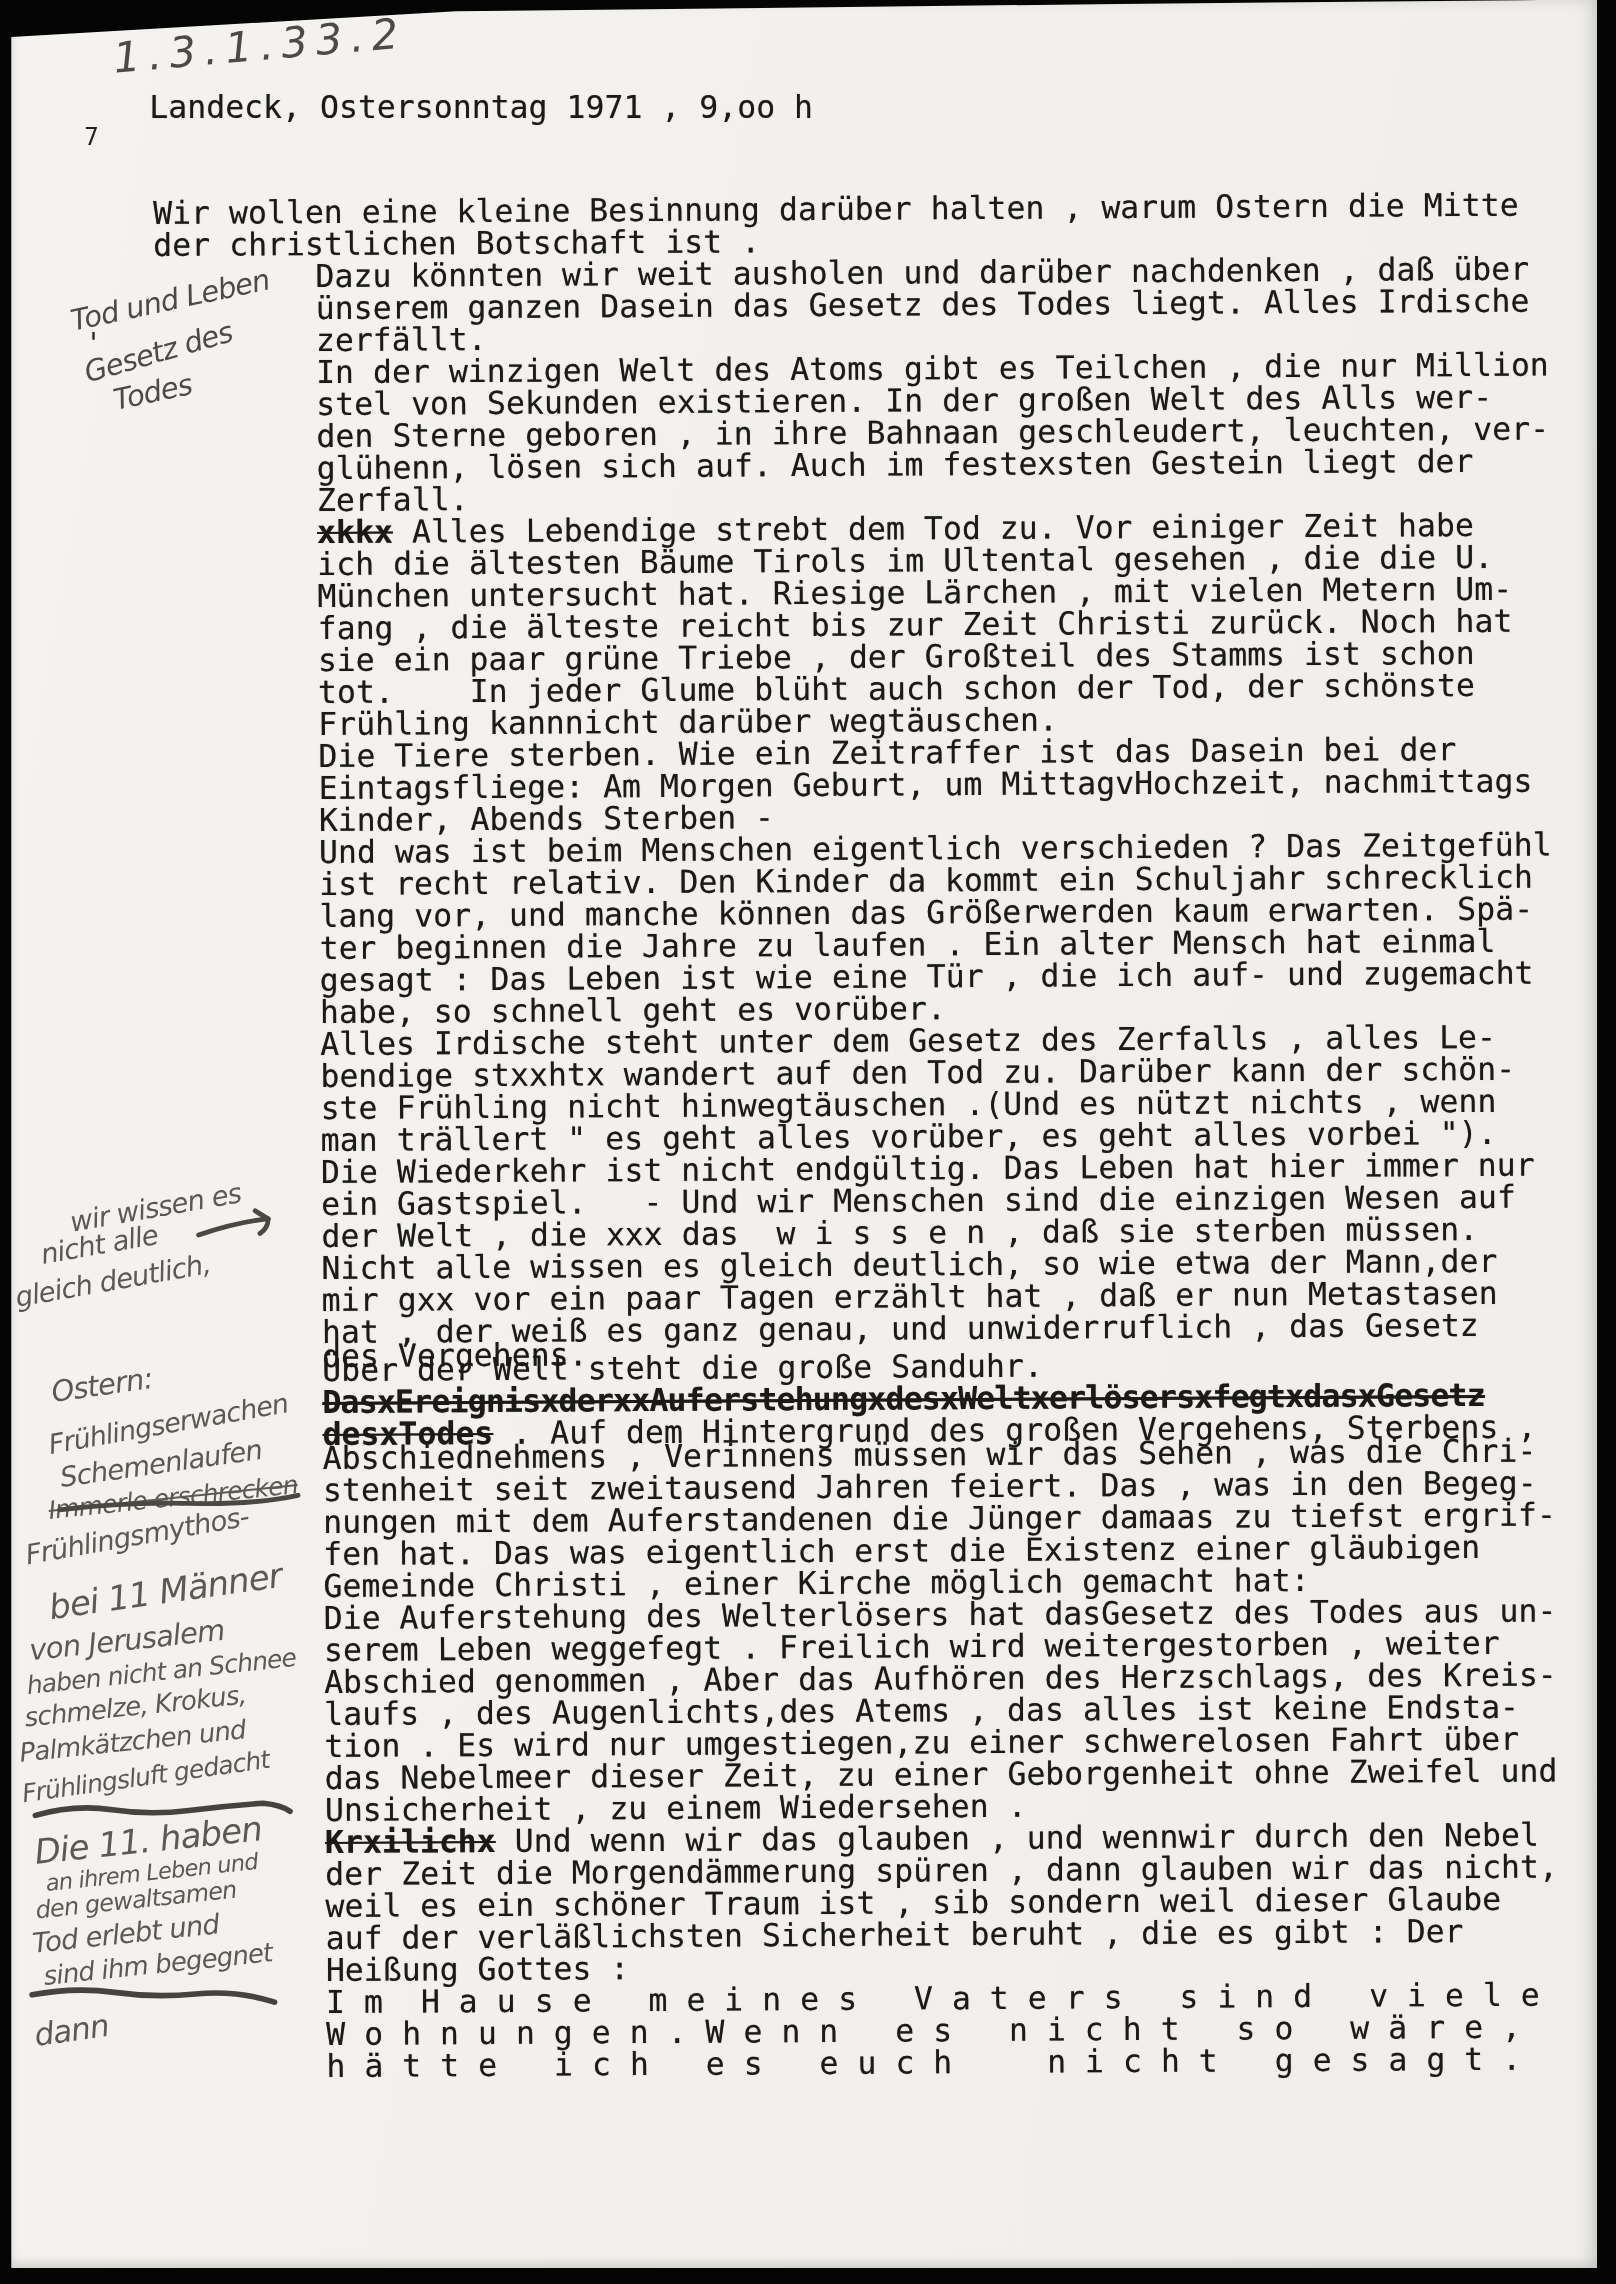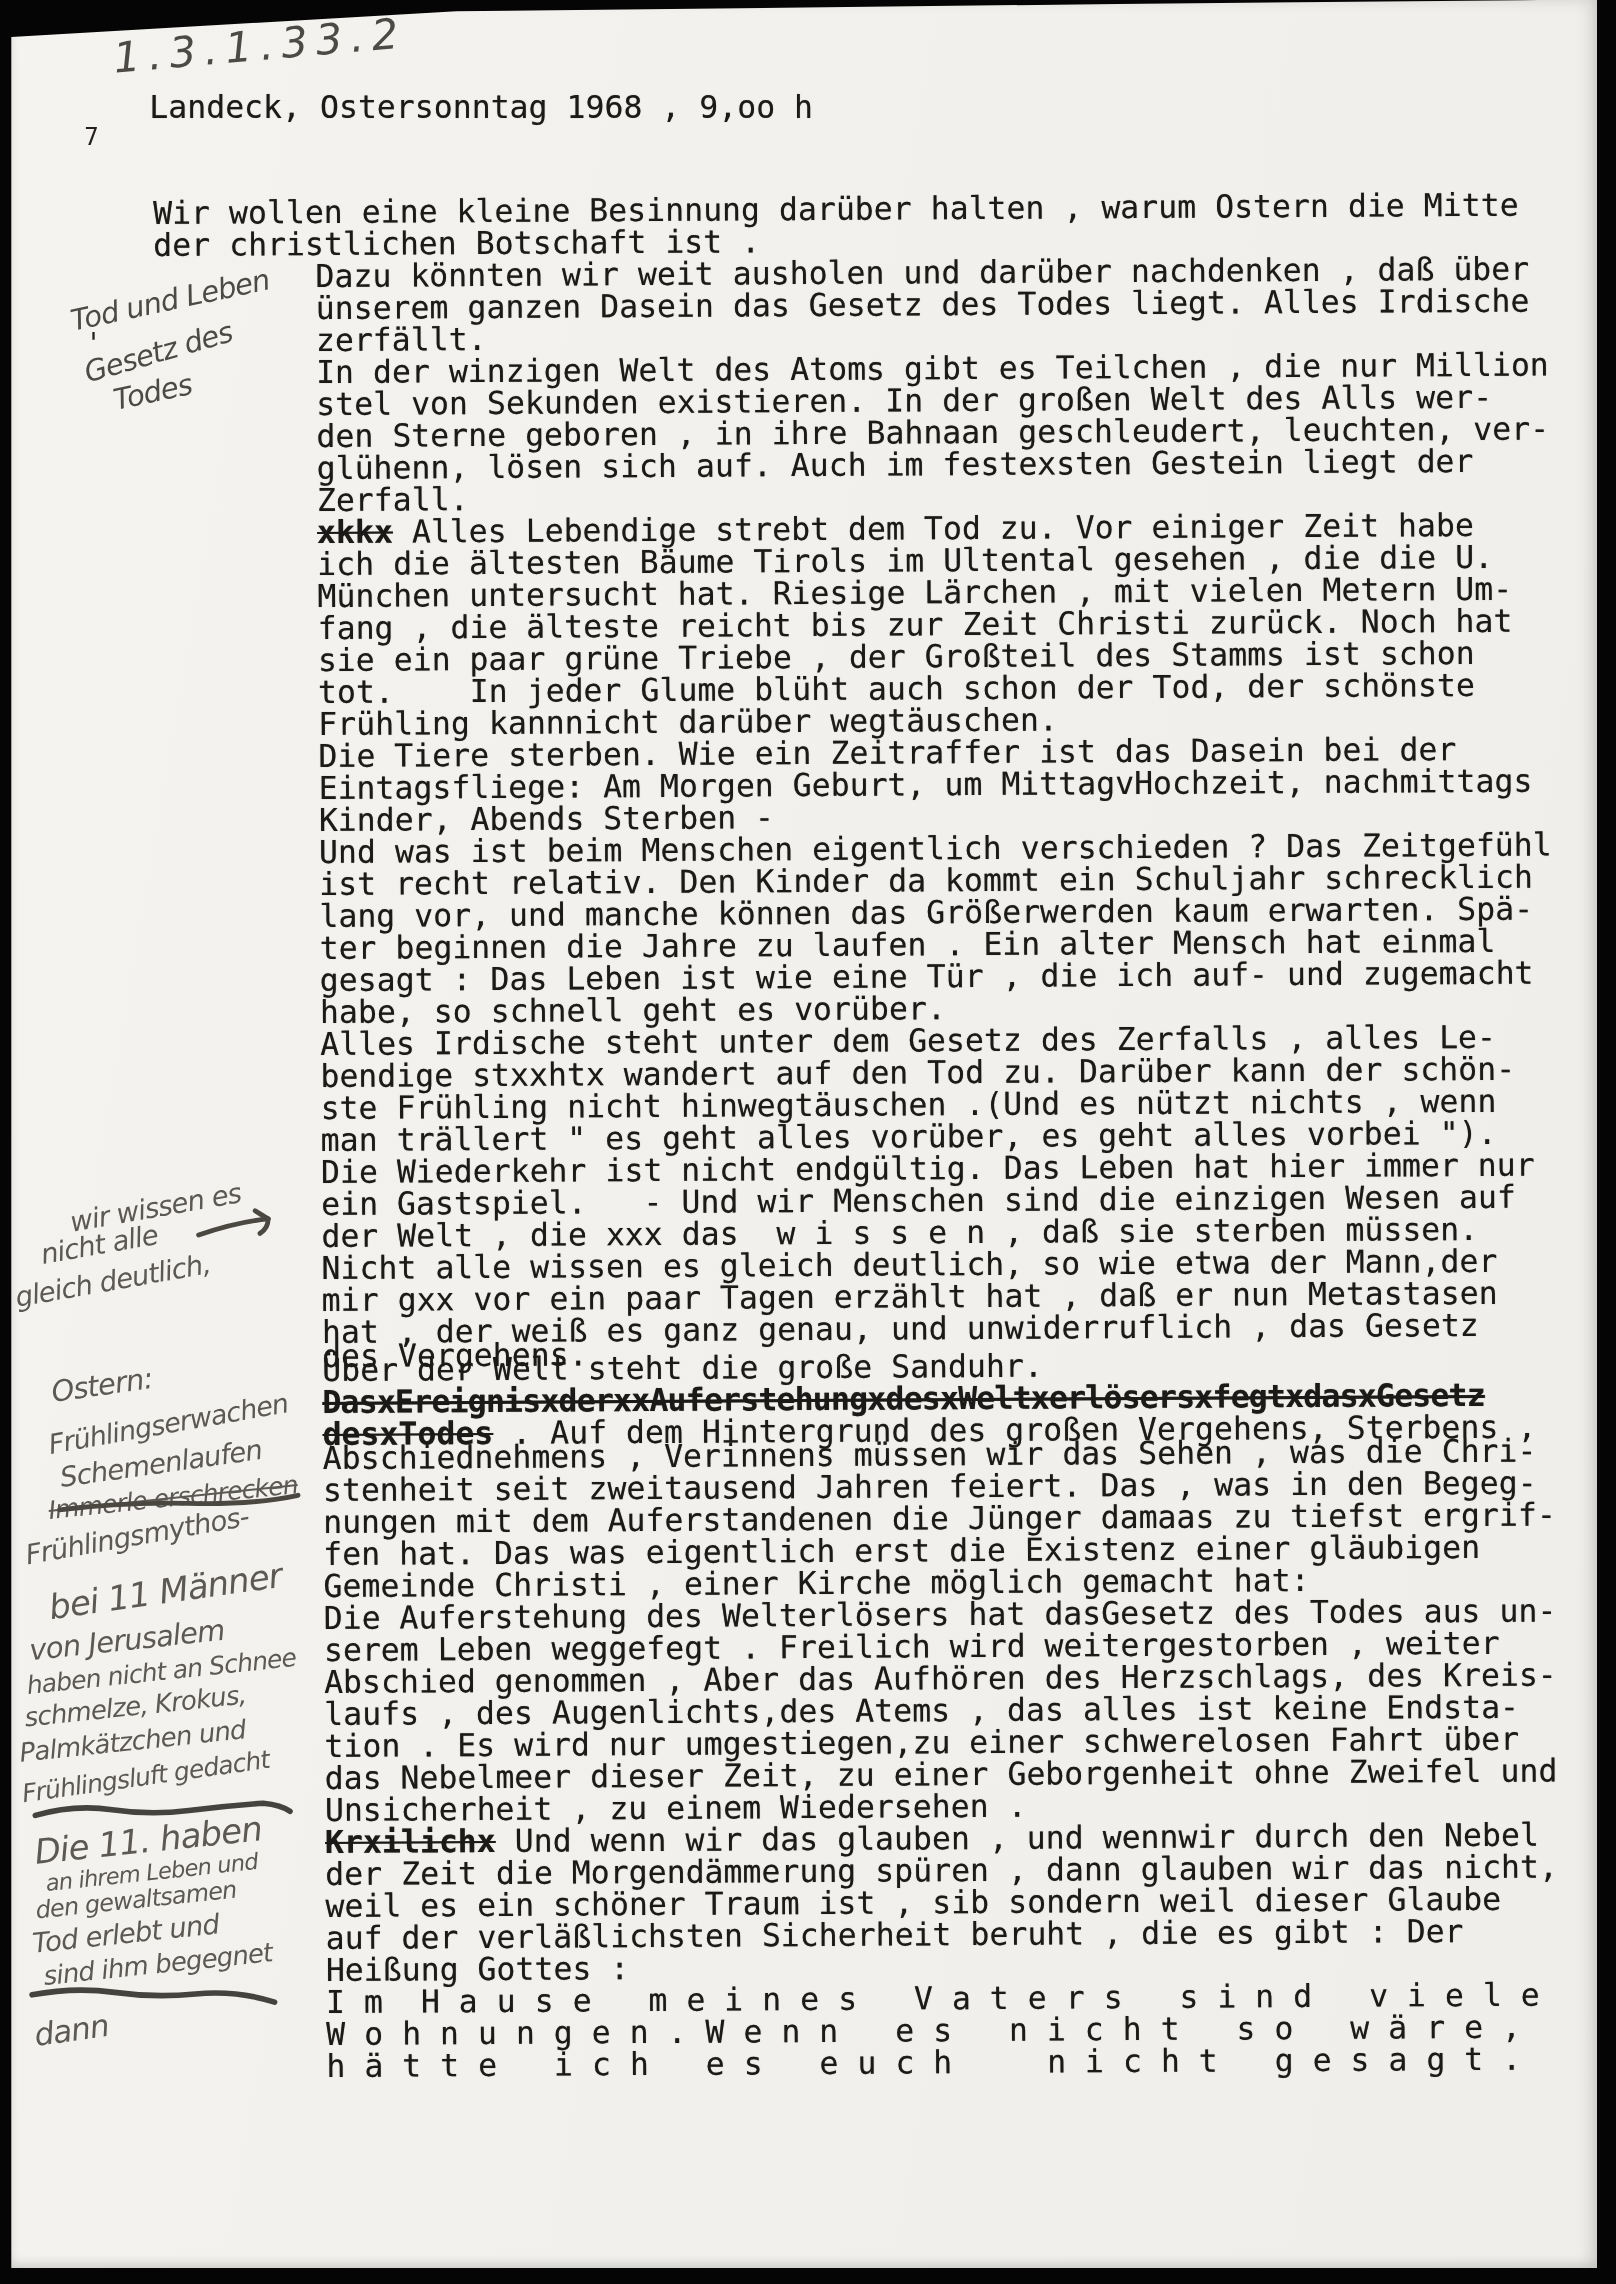--- a/index.html
+++ b/index.html
@@ -27,21 +27,21 @@
   #pencil-svg{position:absolute;left:0;top:0;pointer-events:none;}
 </style>
 </head>
 <body>
 
 <div id="scan">
   <div id="paper">
 
     <div class="hw dark" style="left:102px;top:21px;font-size:42px;letter-spacing:8px;transform:rotate(-5deg);">1.3.1.33.2</div>
 
-    <div id="heading" class="typed">Landeck, Ostersonntag 1968 , 9,oo h</div>
+    <div id="heading" class="typed">Landeck, Ostersonntag 1971 , 9,oo h</div>
 
     <div id="typescript" class="typed"><div class="tline out">Wir wollen eine kleine Besinnung darüber halten , warum Ostern die Mitte</div><div class="tline out">der christlichen Botschaft ist .</div><div class="tline">Dazu könnten wir weit ausholen und darüber nachdenken , daß über</div><div class="tline">ünserem ganzen Dasein das Gesetz des Todes liegt. Alles Irdische</div><div class="tline">zerfällt.</div><div class="tline">In der winzigen Welt des Atoms gibt es Teilchen , die nur Million</div><div class="tline">stel von Sekunden existieren. In der großen Welt des Alls wer-</div><div class="tline">den Sterne geboren , in ihre Bahnaan geschleudert, leuchten, ver-</div><div class="tline">glühenn, lösen sich auf. Auch im festexsten Gestein liegt der</div><div class="tline">Zerfall.</div><div class="tline"><span class="struck">xkkx</span> Alles Lebendige strebt dem Tod zu. Vor einiger Zeit habe</div><div class="tline">ich die ältesten Bäume Tirols im Ultental gesehen , die die U.</div><div class="tline">München untersucht hat. Riesige Lärchen , mit vielen Metern Um-</div><div class="tline">fang , die älteste reicht bis zur Zeit Christi zurück. Noch hat</div><div class="tline">sie ein paar grüne Triebe , der Großteil des Stamms ist schon</div><div class="tline">tot.    In jeder Glume blüht auch schon der Tod, der schönste</div><div class="tline">Frühling kannnicht darüber wegtäuschen.</div><div class="tline">Die Tiere sterben. Wie ein Zeitraffer ist das Dasein bei der</div><div class="tline">Eintagsfliege: Am Morgen Geburt, um MittagvHochzeit, nachmittags</div><div class="tline">Kinder, Abends Sterben -</div><div class="tline">Und was ist beim Menschen eigentlich verschieden ? Das Zeitgefühl</div><div class="tline">ist recht relativ. Den Kinder da kommt ein Schuljahr schrecklich</div><div class="tline">lang vor, und manche können das Größerwerden kaum erwarten. Spä-</div><div class="tline">ter beginnen die Jahre zu laufen . Ein alter Mensch hat einmal</div><div class="tline">gesagt : Das Leben ist wie eine Tür , die ich auf- und zugemacht</div><div class="tline">habe, so schnell geht es vorüber.</div><div class="tline">Alles Irdische steht unter dem Gesetz des Zerfalls , alles Le-</div><div class="tline">bendige stxxhtx wandert auf den Tod zu. Darüber kann der schön-</div><div class="tline">ste Frühling nicht hinwegtäuschen .(Und es nützt nichts , wenn</div><div class="tline">man trällert " es geht alles vorüber, es geht alles vorbei ").</div><div class="tline">Die Wiederkehr ist nicht endgültig. Das Leben hat hier immer nur</div><div class="tline">ein Gastspiel.   - Und wir Menschen sind die einzigen Wesen auf</div><div class="tline">der Welt , die xxx das  w i s s e n , daß sie sterben müssen.</div><div class="tline">Nicht alle wissen es gleich deutlich, so wie etwa der Mann,der</div><div class="tline">mir gxx vor ein paar Tagen erzählt hat , daß er nun Metastasen</div><div class="tline">hat , der weiß es ganz genau, und unwiderruflich , das Gesetz</div><div class="tline tight">des Vergehens.</div><div class="tline ovl">Über der Welt steht die große Sanduhr.</div><div class="tline xfull">DasxEreignisxderxxAuferstehungxdesxWeltxerlösersxfegtxdasxGesetz</div><div class="tline"><span class="struck">desxTodes</span> . Auf dem Hintergrund des großen Vergehens, Sterbens ,</div><div class="tline tight">Abschiednehmens , Verinnens müssen wir das Sehen , was die Chri-</div><div class="tline">stenheit seit zweitausend Jahren feiert. Das , was in den Begeg-</div><div class="tline">nungen mit dem Auferstandenen die Jünger damaas zu tiefst ergrif-</div><div class="tline">fen hat. Das was eigentlich erst die Existenz einer gläubigen</div><div class="tline">Gemeinde Christi , einer Kirche möglich gemacht hat:</div><div class="tline">Die Auferstehung des Welterlösers hat dasGesetz des Todes aus un-</div><div class="tline">serem Leben weggefegt . Freilich wird weitergestorben , weiter</div><div class="tline">Abschied genommen , Aber das Aufhören des Herzschlags, des Kreis-</div><div class="tline">laufs , des Augenlichts,des Atems , das alles ist keine Endsta-</div><div class="tline">tion . Es wird nur umgestiegen,zu einer schwerelosen Fahrt über</div><div class="tline">das Nebelmeer dieser Zeit, zu einer Geborgenheit ohne Zweifel und</div><div class="tline">Unsicherheit , zu einem Wiedersehen .</div><div class="tline"><span class="struck">Krxilichx</span> Und wenn wir das glauben , und wennwir durch den Nebel</div><div class="tline">der Zeit die Morgendämmerung spüren , dann glauben wir das nicht,</div><div class="tline">weil es ein schöner Traum ist , sib sondern weil dieser Glaube</div><div class="tline">auf der verläßlichsten Sicherheit beruht , die es gibt : Der</div><div class="tline">Heißung Gottes :</div><div class="tline">I m  H a u s e   m e i n e s   V a t e r s   s i n d   v i e l e</div><div class="tline">W o h n u n g e n . W e n n   e s   n i c h t   s o   w ä r e ,</div><div class="tline">h ä t t e   i c h   e s   e u c h     n i c h t   g e s a g t .</div></div>
 
     <div id="notes-layer">
         <div class="hw dark" style="left: 58px; top: 283px; font-size: 29px; transform: rotate(-12deg);">Tod und Leben</div>
         <div class="hw dark" style="left: 71px; top: 335px; font-size: 29px; transform: rotate(-16deg);">Gesetz des</div>
         <div class="hw dark" style="left: 102px; top: 375px; font-size: 29px; transform: rotate(-12deg);">Todes</div>
         <div class="hw" style="left: 58px; top: 1191px; font-size: 27.5px; transform: rotate(-10deg);">wir wissen es</div>
         <div class="hw" style="left: 29px; top: 1228px; font-size: 27.5px; transform: rotate(-10deg);">nicht alle</div>
         <div class="hw" style="left: 3.2px; top: 1264px; font-size: 27.5px; transform: rotate(-10deg);">gleich deutlich,</div>

